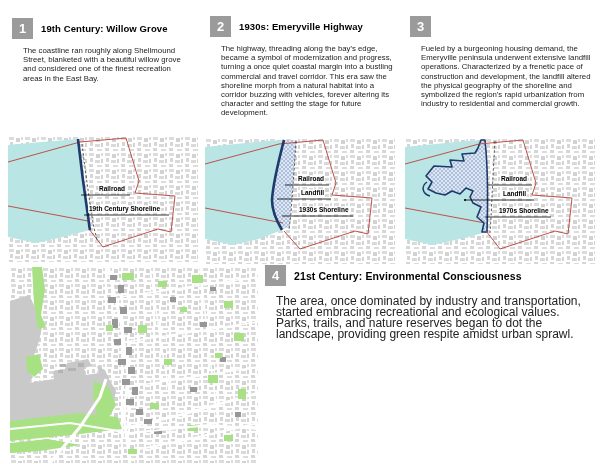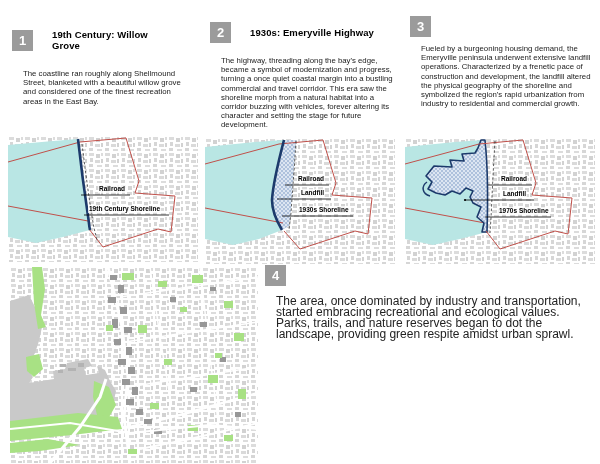--- a/index.html
+++ b/index.html
@@ -2,21 +2,21 @@
 <html><head>
 <meta charset="utf-8">
 <style>
   html,body{margin:0;padding:0;background:#fff;}
   .canvas{position:relative;width:600px;height:464px;background:#fff;overflow:hidden;
           font-family:"Liberation Sans",sans-serif;color:#1a1a1a;}
   .panel{position:absolute;}
   .panel-header{display:flex;align-items:center;gap:8px;}
   .badge{width:21px;height:21px;background:#9b9b9b;color:#fff;font-weight:bold;
          font-size:13px;display:flex;align-items:center;justify-content:center;flex:0 0 auto;}
-  .panel-title{font-size:9.5px;font-weight:bold;margin:11px;color:#000;letter-spacing:.1px;}
+  .panel-title{font-size:9.5px;font-weight:bold;margin:0;color:#000;letter-spacing:.1px;}
   .panel-title.big{font-size:10.5px;}
   .panel-body{font-size:7.8px;line-height:9.2px;margin:7px 0 0 11px;color:#222;}
   .panel-body.big{font-size:12px;line-height:11px;margin-top:10px;}
   figure.map{position:absolute;margin:0;padding:0;}
   figure.map svg{display:block;}
   .maplabel{position:absolute;font-size:6.5px;font-weight:bold;color:#000;white-space:nowrap;
             background:rgba(255,255,255,.72);padding:0 1px;line-height:8px;}
 </style>
 </head>
 <body>
@@ -63,20 +63,21 @@
   <section class="panel" style="left:410px;top:16px;width:188px;">
     <div class="panel-header">
       <div class="badge">3</div>
     </div>
     <p class="panel-body">Fueled by a burgeoning housing demand, the Emeryville peninsula underwent extensive landfill operations. Characterized by a frenetic pace of construction and development, the landfill altered the physical geography of the shoreline and symbolized the region's rapid urbanization from industry to residential and commercial growth.</p>
   </section>
 
   <section class="panel" style="left:265px;top:265px;width:325px;">
     <div class="panel-header">
       <div class="badge">4</div>
+      <h2 class="panel-title big">21st Century: Environmental Consciousness</h2>
     </div>
     <p class="panel-body big">The area, once dominated by industry and transportation, started embracing recreational and ecological values. Parks, trails, and nature reserves began to dot the landscape, providing green respite amidst urban sprawl.</p>
   </section>
 
   <figure class="map" style="left:8px;top:136px;width:190px;height:126px;">
     <svg width="190" height="126" viewBox="0 0 190 126">
       <rect x="0" y="0" width="190" height="126" fill="url(#u)"></rect>
       <path d="M0,9 L45,5 L70,3 C73,30 77,60 80,80 L82,94 L55,101 L28,107 L0,101 Z" fill="#b9e6e4"></path>
       <path d="M72,6 L0,26" stroke="#c0504a" stroke-width="1" fill="none"></path>
       <path d="M80,85 L0,70" stroke="#c0504a" stroke-width="1" fill="none"></path>

